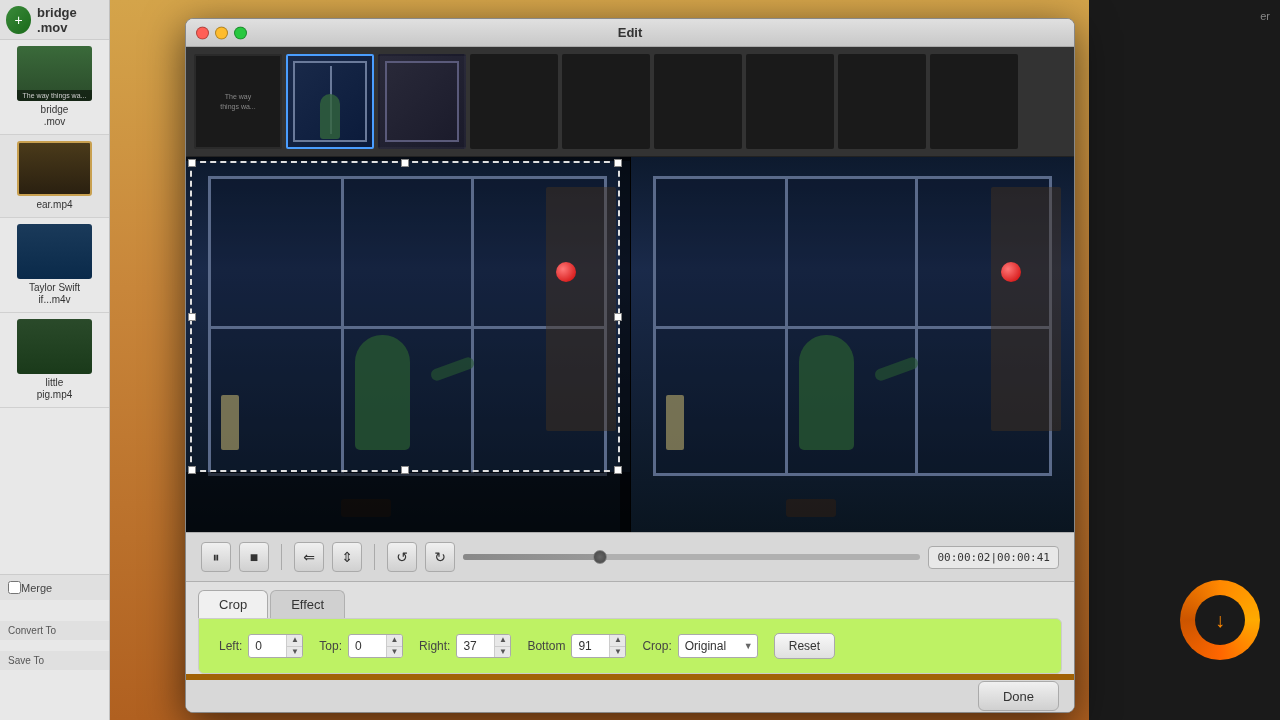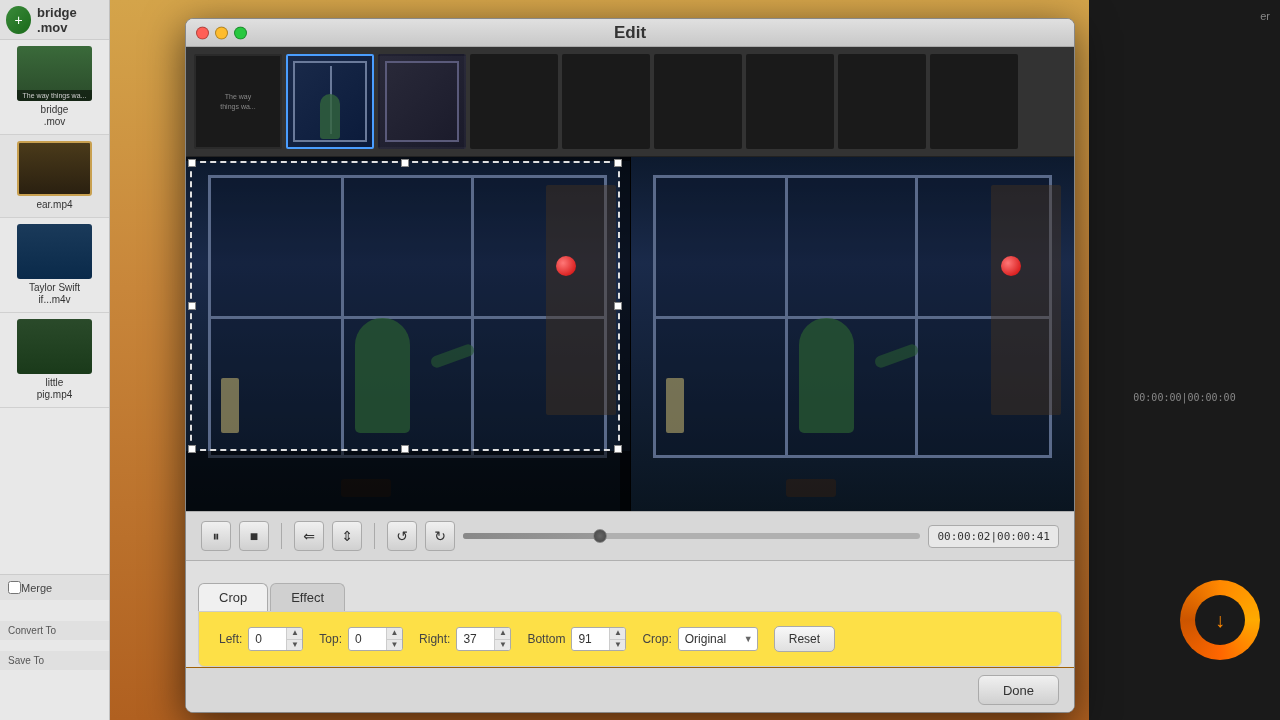--- a/index.html
+++ b/index.html
@@ -108,21 +108,21 @@
       border-radius: 50%;
       border: 1px solid rgba(0,0,0,0.3);
       cursor: pointer;
     }
 
     .title-btn.close { background: #ff5f57; }
     .title-btn.min { background: #febc2e; }
     .title-btn.max { background: #28c840; }
 
     .title-text {
-      font-size: 17px;
+      font-size: 13px;
       font-weight: 600;
       color: #333;
     }
 
     
     .filmstrip {
       height: 110px;
       background: #333;
       display: flex;
       align-items: center;
@@ -293,32 +293,31 @@
 
     .tab {
       padding: 6px 20px;
       background: #d0d0d0;
       border: 1px solid #b0b0b0;
       border-bottom: none;
       border-radius: 6px 6px 0 0;
       cursor: pointer;
       font-size: 13px;
       color: #333;
-      margin-top: 14px;
     }
 
     .tab.active {
       background: #f0f0f0;
       border-color: #aaa;
       font-weight: 500;
     }
 
     
     .crop-panel {
-      background: #fde047;
+      background: #bef264;
       border: 1px solid #ccc;
       margin: 0 12px;
       border-radius: 0 6px 6px 6px;
       padding: 14px 20px;
       display: flex;
       align-items: center;
       gap: 16px;
       flex-shrink: 0;
     }
 
@@ -420,23 +419,23 @@
       background: linear-gradient(to bottom, #f8f8f8, #e0e0e0);
       border: 1px solid #aaa;
       border-radius: 5px;
       cursor: pointer;
       font-size: 12px;
       color: #333;
     }
 
     
     .modal-footer {
-      height: 45px;
+      height: 38px;
       background: #d8d8d8;
-      border-top: 1px solid #a16207;
+      border-top: 6px solid #a16207;
       display: flex;
       align-items: center;
       justify-content: flex-end;
       padding: 0 15px;
       flex-shrink: 0;
     }
 
     .done-btn {
       height: 30px;
       padding: 0 24px;
@@ -526,23 +525,20 @@
   <div style="position:absolute;bottom:80px;left:0;right:0;padding:4px 8px;background:#e0e0e0;">
     <div style="font-size:10px;color:#555;">Convert To</div>
   </div>
   <div style="position:absolute;bottom:50px;left:0;right:0;padding:4px 8px;background:#e0e0e0;">
     <div style="font-size:10px;color:#555;">Save To</div>
   </div>
 </div>
 
 <div class="bg-right-panel">
   <div style="padding:10px;color:#888;font-size:11px;text-align:right;">er</div>
-  <div style="margin-top:350px;padding:10px;text-align:center;">
-    <div style="font-size:10px;color:#888;font-family:monospace;">00:00:00|00:00:00</div>
-  </div>
 
   <div style="position:absolute;bottom:60px;right:20px;width:80px;height:80px;background:conic-gradient(#ff8800 0deg,#ffaa00 90deg,#ff6600 180deg,#cc5500 270deg,#ff8800 360deg);border-radius:50%;display:flex;align-items:center;justify-content:center;">
     <div style="width:50px;height:50px;background:#1a1a1a;border-radius:50%;display:flex;align-items:center;justify-content:center;">
       <span style="color:#ff8800;font-size:20px;">↓</span>
     </div>
   </div>
 </div>
 
 <div class="modal">
 

